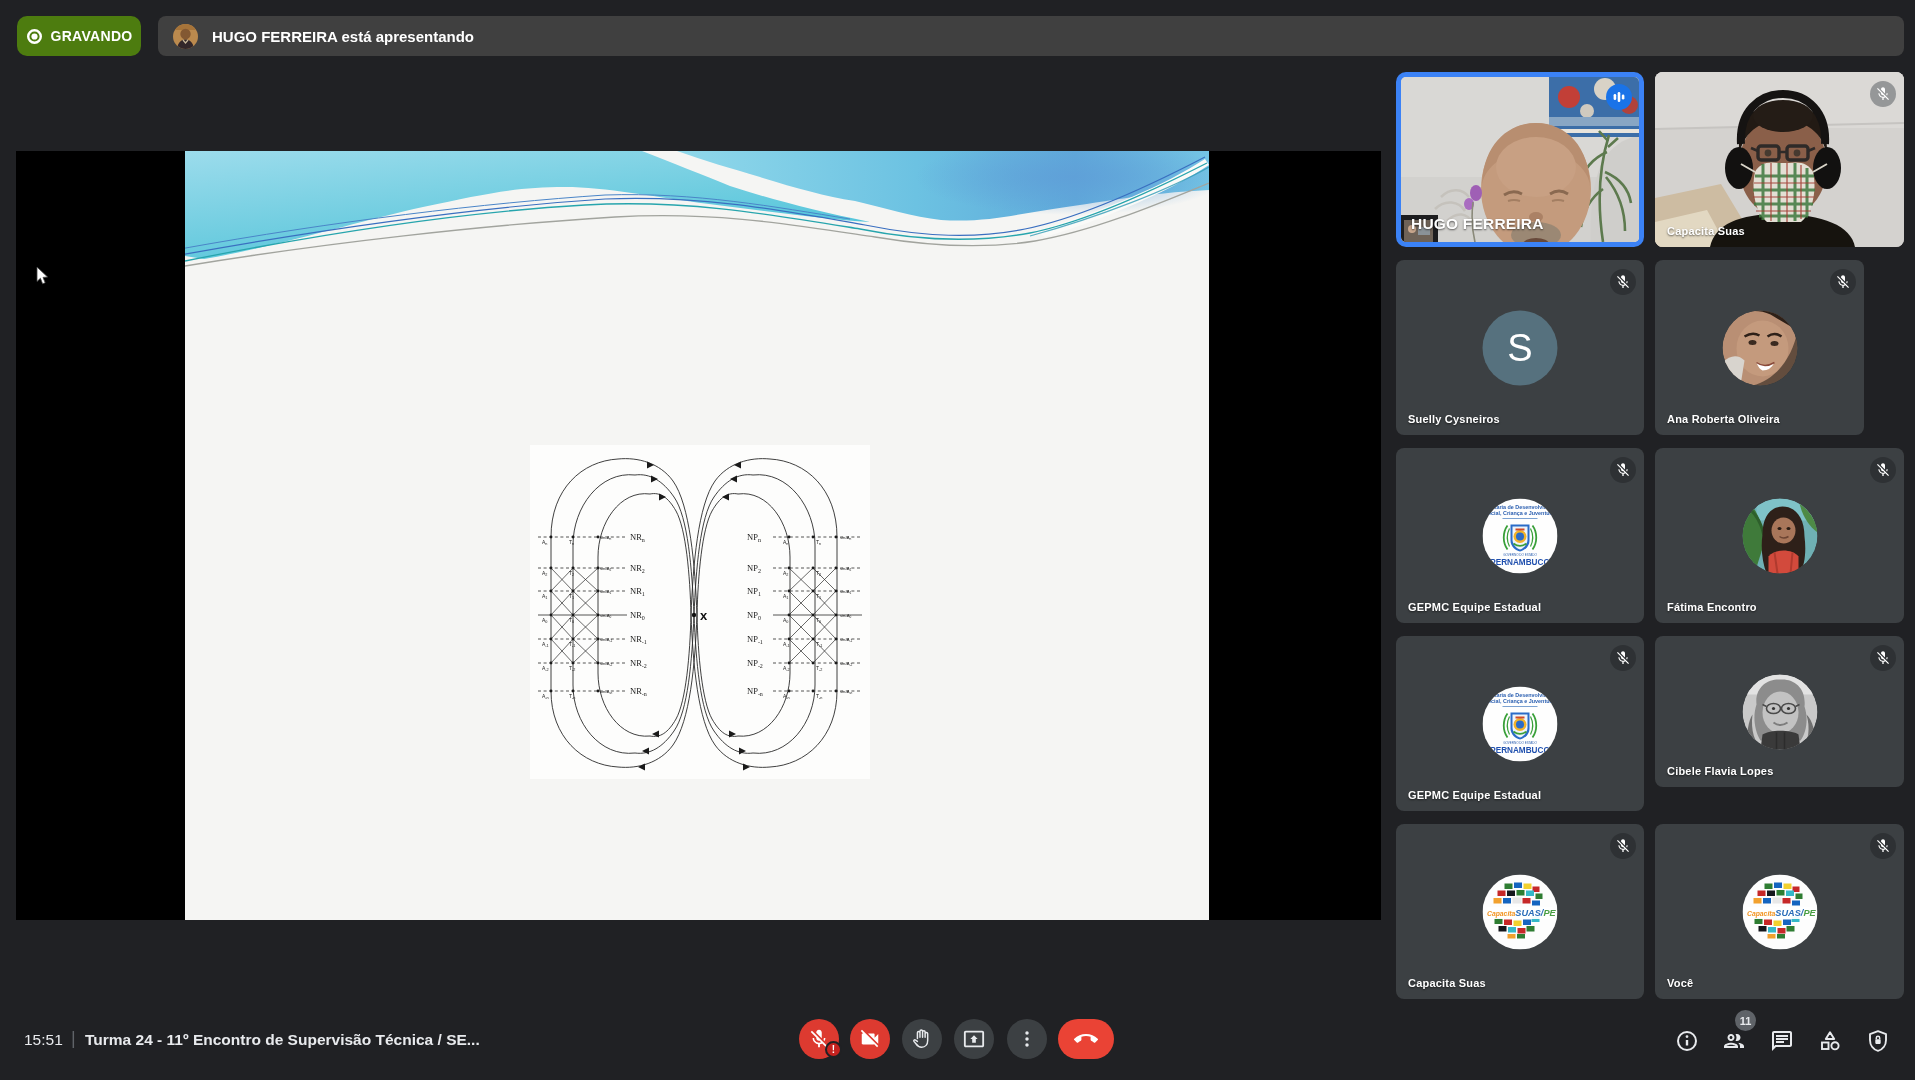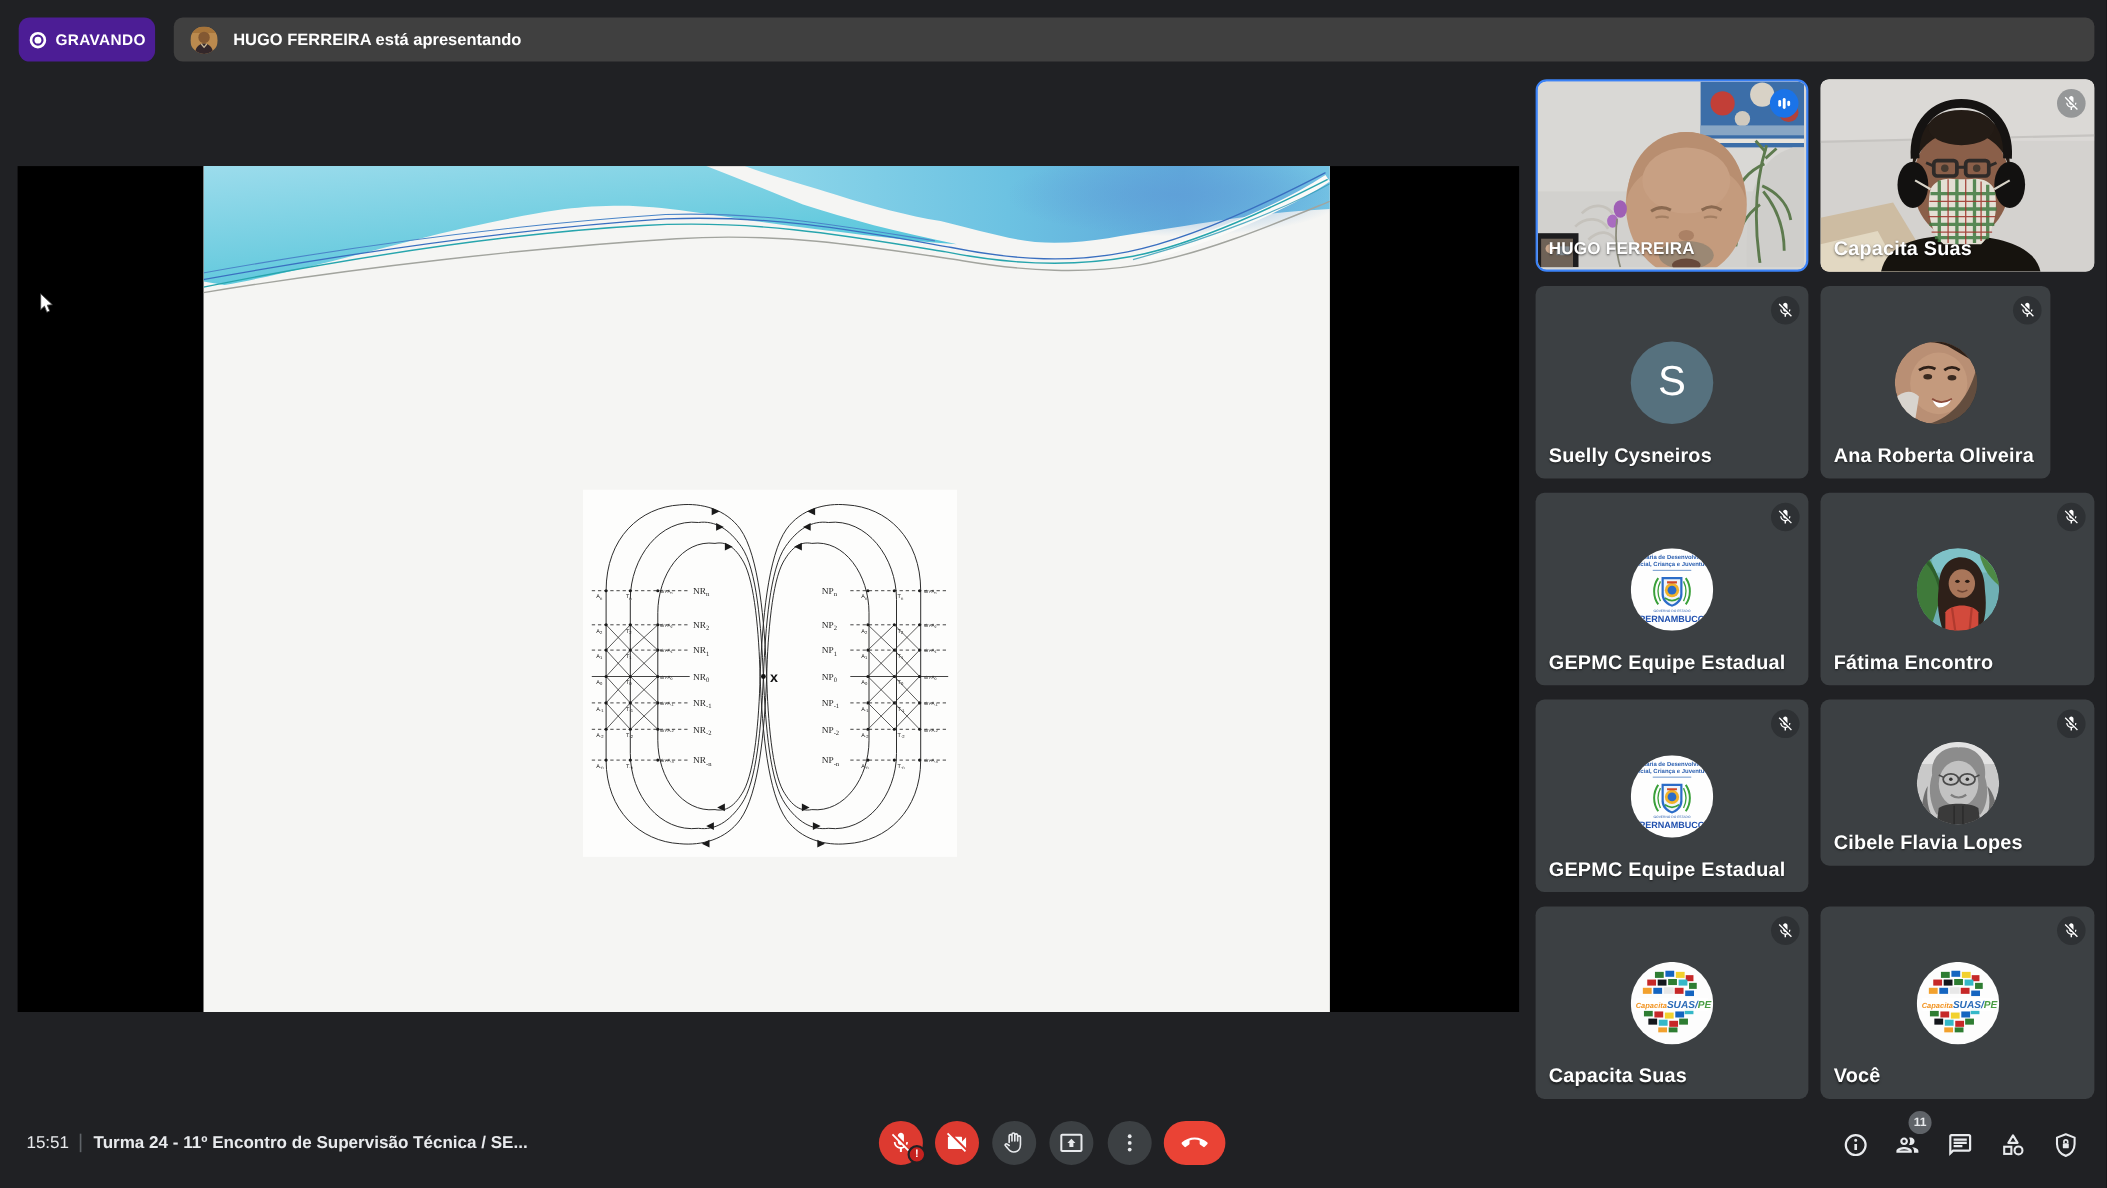--- a/index.html
+++ b/index.html
@@ -1,22 +1,22 @@
 <!DOCTYPE html>
 <html><head><meta charset="utf-8"><style>
 *{margin:0;padding:0;box-sizing:border-box}
 html,body{width:1915px;height:1080px;background:#202124;overflow:hidden;font-family:"Liberation Sans",sans-serif;position:relative}
 .abs{position:absolute}
-.rec{position:absolute;left:17px;top:16px;width:124px;height:40px;background:#4c1d95;border-radius:10px;display:flex;align-items:center;justify-content:center;gap:8px;color:#fff;font-weight:bold;font-size:14px;letter-spacing:.3px}
+.rec{position:absolute;left:17px;top:16px;width:124px;height:40px;background:#4d7c0f;border-radius:10px;display:flex;align-items:center;justify-content:center;gap:8px;color:#fff;font-weight:bold;font-size:14px;letter-spacing:.3px}
 .toast{position:absolute;left:158px;top:16px;width:1746px;height:40px;background:#404040;border-radius:8px;display:flex;align-items:center;color:#fff;font-weight:bold;font-size:15px}
 .toast .tav{width:25px;height:25px;border-radius:50%;margin-left:15px;margin-right:14px;overflow:hidden;flex:0 0 auto}
 .share{position:absolute;left:16px;top:151px;width:1365px;height:769px;background:#000}
 .slide{position:absolute;left:169px;top:0;width:1024px;height:769px;background:#f5f5f3;overflow:hidden}
 .tile{position:absolute;background:#3c4043;border-radius:8px;overflow:hidden}
-.nm{position:absolute;left:12px;bottom:10px;font-size:18px;font-weight:bold;color:#fff;text-shadow:0 1px 2px rgba(0,0,0,.6);letter-spacing:.2px}
+.nm{position:absolute;left:12px;bottom:10px;font-size:11px;font-weight:bold;color:#fff;text-shadow:0 1px 2px rgba(0,0,0,.6);letter-spacing:.2px}
 .mic{position:absolute;top:9px;right:8px;width:26px;height:26px;border-radius:50%;background:#2e3134;display:flex;align-items:center;justify-content:center}
 .mic.lt{background:rgba(125,128,131,.75)}
 .mic svg{width:16px;height:16px}
 .av{position:absolute;left:50%;top:50%;transform:translate(-50%,-50%);width:75px;height:75px;border-radius:50%;display:flex;align-items:center;justify-content:center}
 .cbtn{position:absolute;width:40px;height:40px;border-radius:50%;background:#3c4043;display:flex;align-items:center;justify-content:center}
 .cbtn.red{background:#dd3a30}
 .cbtn svg{width:22px;height:22px}
 .ric{position:absolute;width:24px;height:24px}
 .bartxt{position:absolute;color:#e8eaed;font-size:16px}
 </style></head>
@@ -320,21 +320,21 @@
 <text x="310" y="248" font-size="4.2">sin-A<tspan font-size="3.2" dy="0.8">-n</tspan></text>
 </g>
 </svg>
   </div>
 </div>
 
 <svg class="abs" style="left:36px;top:266px" width="14" height="20" viewBox="0 0 14 20">
     <path d="M1,1 L1,15.5 L4.4,12.3 L6.6,17.8 L9.2,16.7 L7,11.4 L11.6,11 Z" fill="#fff" stroke="#444" stroke-width="0.8"></path>
   </svg>
 
-<div class="tile" style="left:1396px;top:72px;width:248px;height:175px;border:2px solid #3b82f6;border-radius:10px;background:#d8d7d4">
+<div class="tile" style="left:1396px;top:72px;width:248px;height:175px;border:5px solid #3b82f6;border-radius:10px;background:#d8d7d4">
   <svg width="242" height="169" viewBox="0 0 242 169" style="display:block">
     <rect width="242" height="169" fill="#d9d8d5"></rect>
     <rect x="0" y="100" width="242" height="69" fill="#d2d1ce"></rect>
     <rect x="148" y="0" width="94" height="60" fill="#3c6ea8"></rect>
     <circle cx="168" cy="20" r="11" fill="#c23f37"></circle>
       <circle cx="204" cy="12" r="11" fill="#d8d2c6"></circle>
       <circle cx="228" cy="28" r="9" fill="#b0423c"></circle>
       <circle cx="186" cy="34" r="7" fill="#d0cabf"></circle>
     <rect x="148" y="40" width="94" height="9" fill="#88a6c4"></rect>
     <rect x="148" y="52" width="94" height="4" fill="#e8e4dc"></rect>

